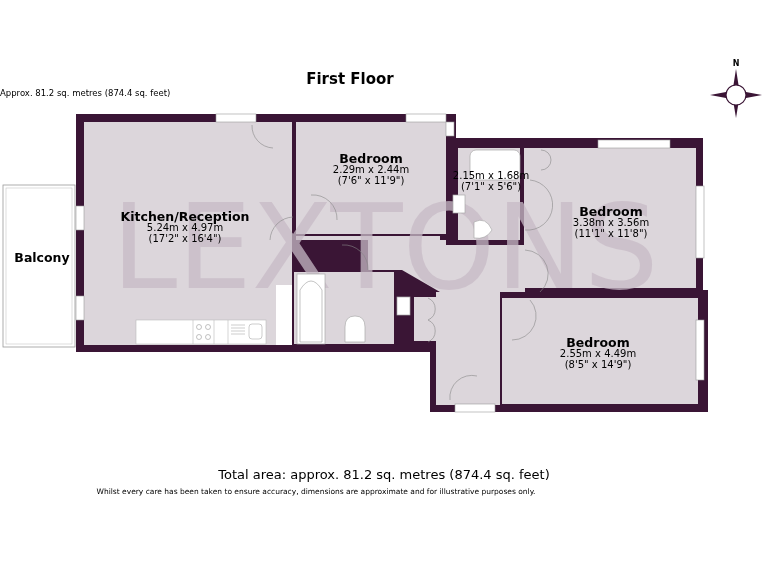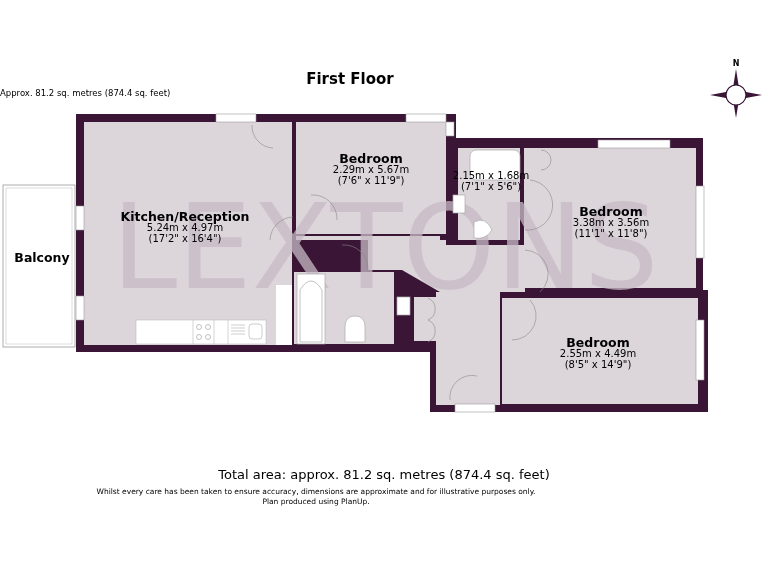--- a/index.html
+++ b/index.html
@@ -123,21 +123,21 @@
   </g>
 </svg>
 
 <div class="label" style="left:185px;top:210px;transform:translateX(-50%);">
   <span class="name">Kitchen/Reception</span>
   <span class="dim">5.24m x 4.97m</span>
   <span class="dim">(17'2" x 16'4")</span>
 </div>
 <div class="label" style="left:371px;top:152px;transform:translateX(-50%);">
   <span class="name">Bedroom</span>
-  <span class="dim">2.29m x 5.67m</span>
+  <span class="dim">2.29m x 2.44m</span>
   <span class="dim">(7'6" x 11'9")</span>
 </div>
 <div class="label" style="left:491px;top:171px;transform:translateX(-50%);">
   <span class="dim">2.15m x 1.68m</span>
   <span class="dim">(7'1" x 5'6")</span>
 </div>
 <div class="label" style="left:611px;top:205px;transform:translateX(-50%);">
   <span class="name">Bedroom</span>
   <span class="dim">3.38m x 3.56m</span>
   <span class="dim">(11'1" x 11'8")</span>
@@ -147,14 +147,13 @@
   <span class="dim">2.55m x 4.49m</span>
   <span class="dim">(8'5" x 14'9")</span>
 </div>
 <div class="label" style="left:42px;top:251px;transform:translateX(-50%);">
   <span class="name">Balcony</span>
 </div>
 
 <div class="abs total">Total area: approx. 81.2 sq. metres (874.4 sq. feet)</div>
 <div class="abs disc">
   <div>Whilst every care has been taken to ensure accuracy, dimensions are approximate and for illustrative purposes only.</div>
-  <div>Plan produced using PlanUp.</div>
 </div>
 
 </body></html>

